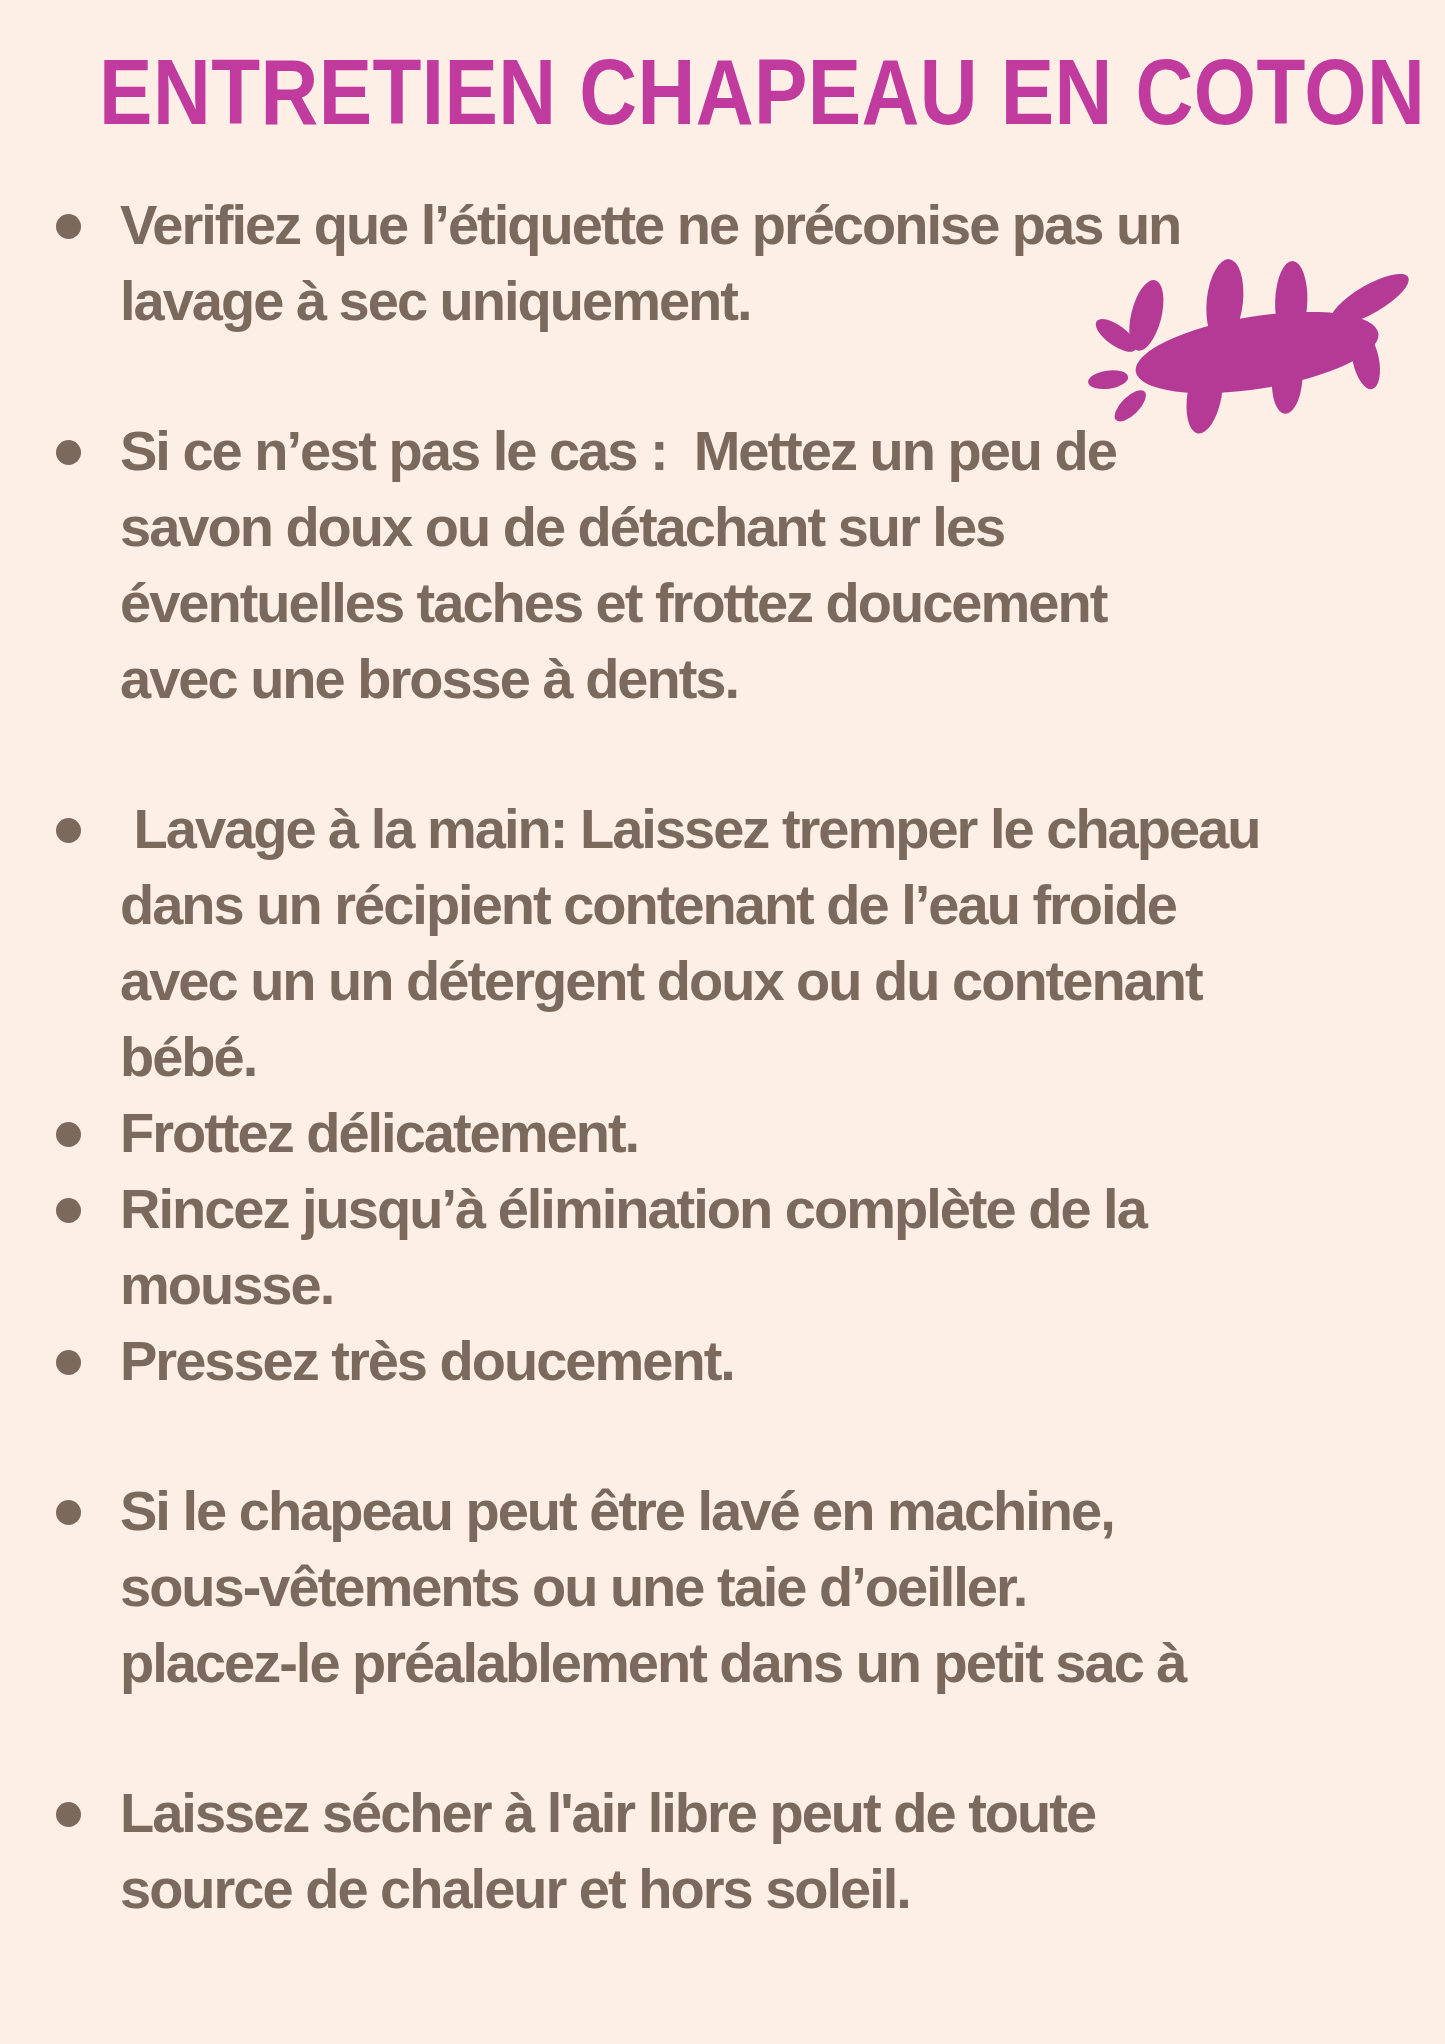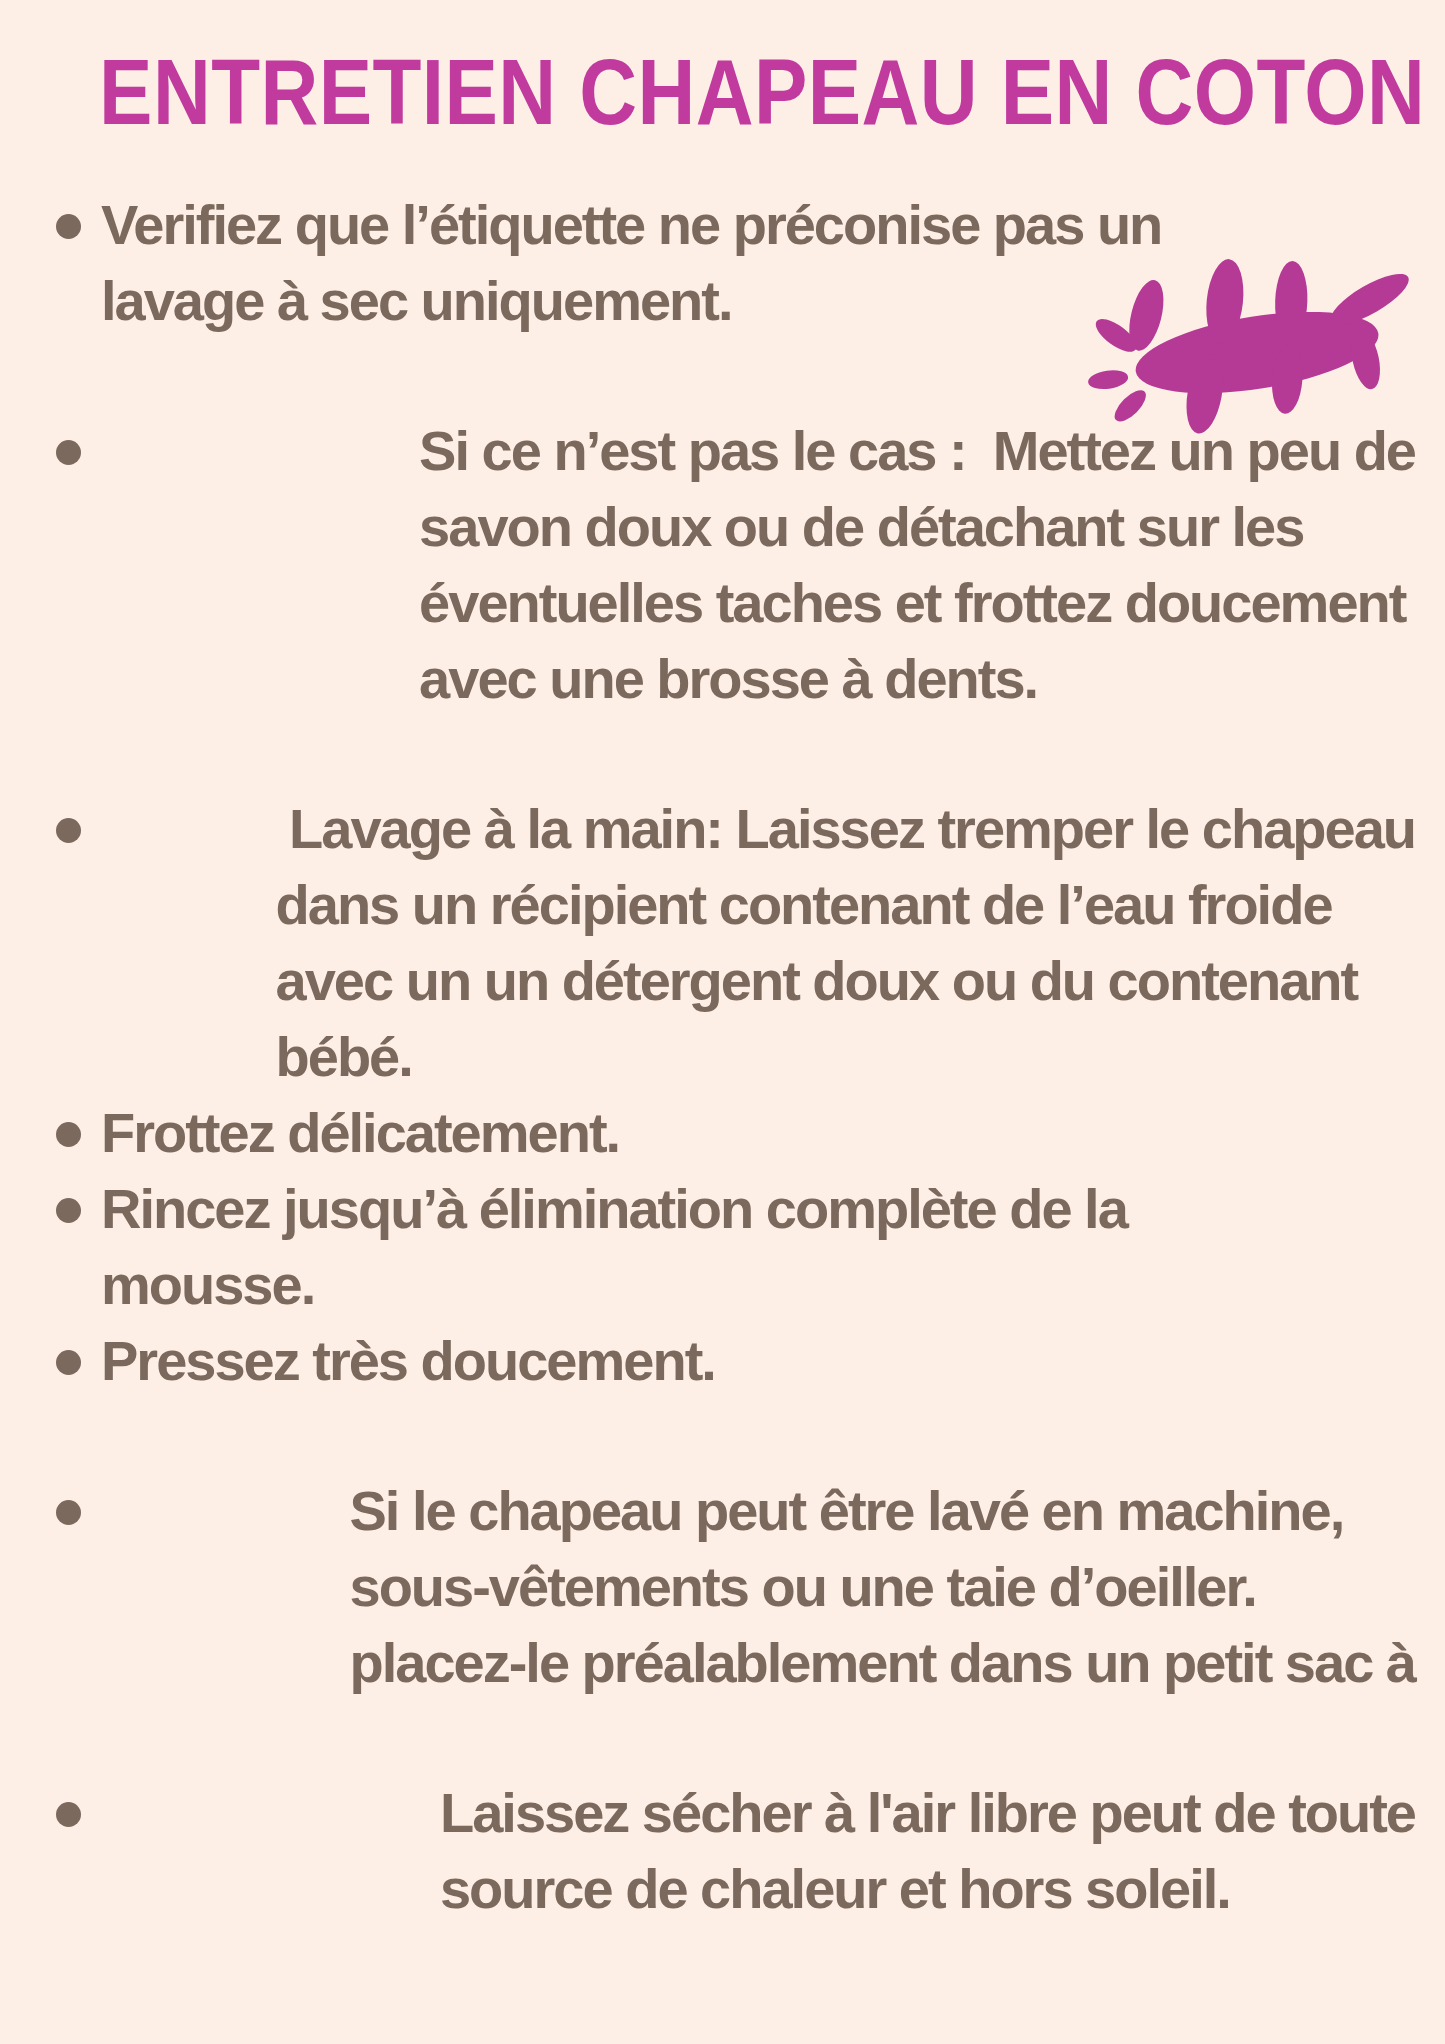--- a/index.html
+++ b/index.html
@@ -25,37 +25,37 @@
     transform-origin:center top;
     white-space:pre;
     letter-spacing:.5px;
   }
   ul.instructions{
     list-style:none;
     margin:49px 0 0 0;
     padding:0 30px 0 56px;
   }
   li.bullet{display:flex;align-items:flex-start;}
-  li.bullet.gap{margin-top:74px;justify-content:space-between;}
+  li.bullet.gap{margin-top:74px;}
   .dot{
     flex:0 0 auto;
     width:25px;height:25px;
     border-radius:50%;
     background:var(--text,#7a695c);
     margin-top:27px;
     margin-right:20px;
   }
   .lines{
     color:var(--text,#7a695c);
     font-weight:700;
     font-size:56px;
     line-height:76px;
     letter-spacing:-2px;
   }
-  .line{white-space:pre;}
+  .line{white-space:pre;margin-left:19px;}
   .leaf{
     position:absolute;
     left:1088px;top:256px;
     width:322px;height:188px;
     pointer-events:none;
   }
 </style>
 </head>
 <body>
 

